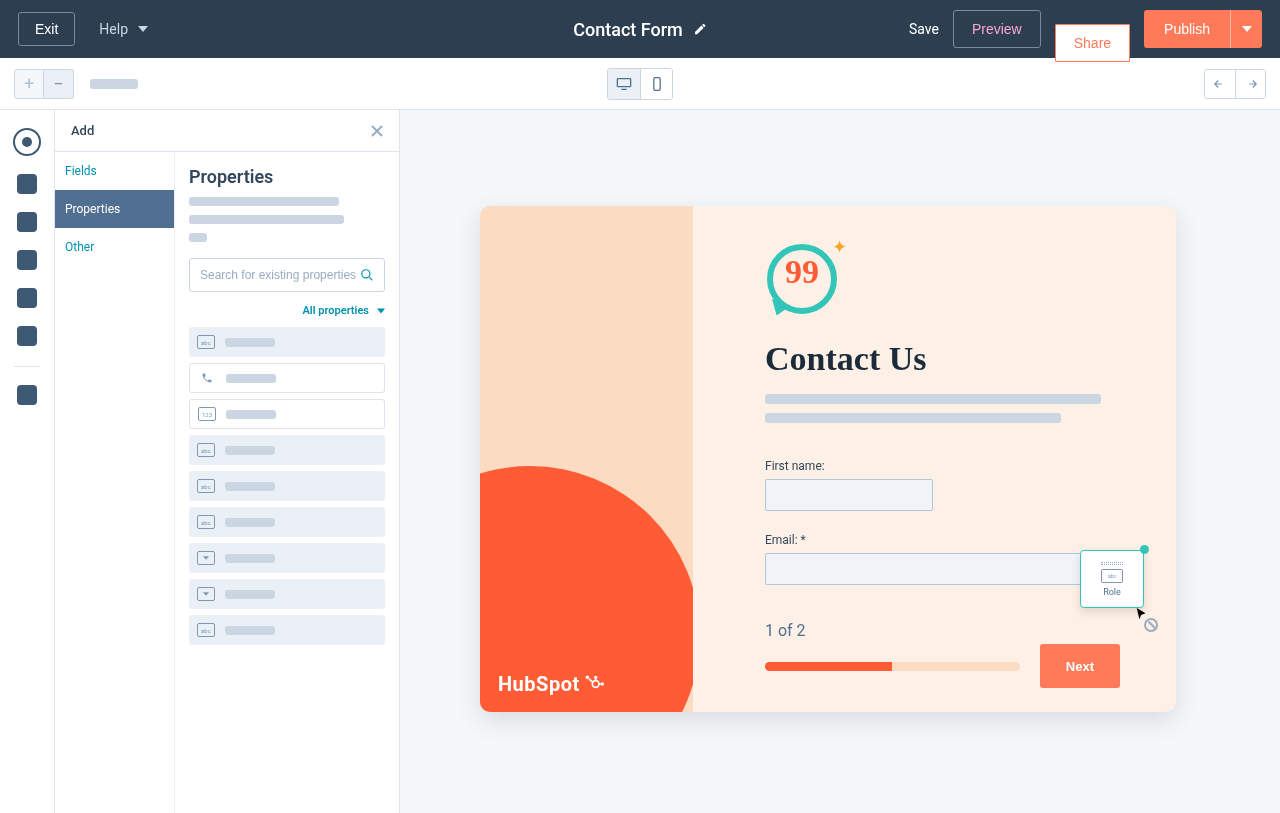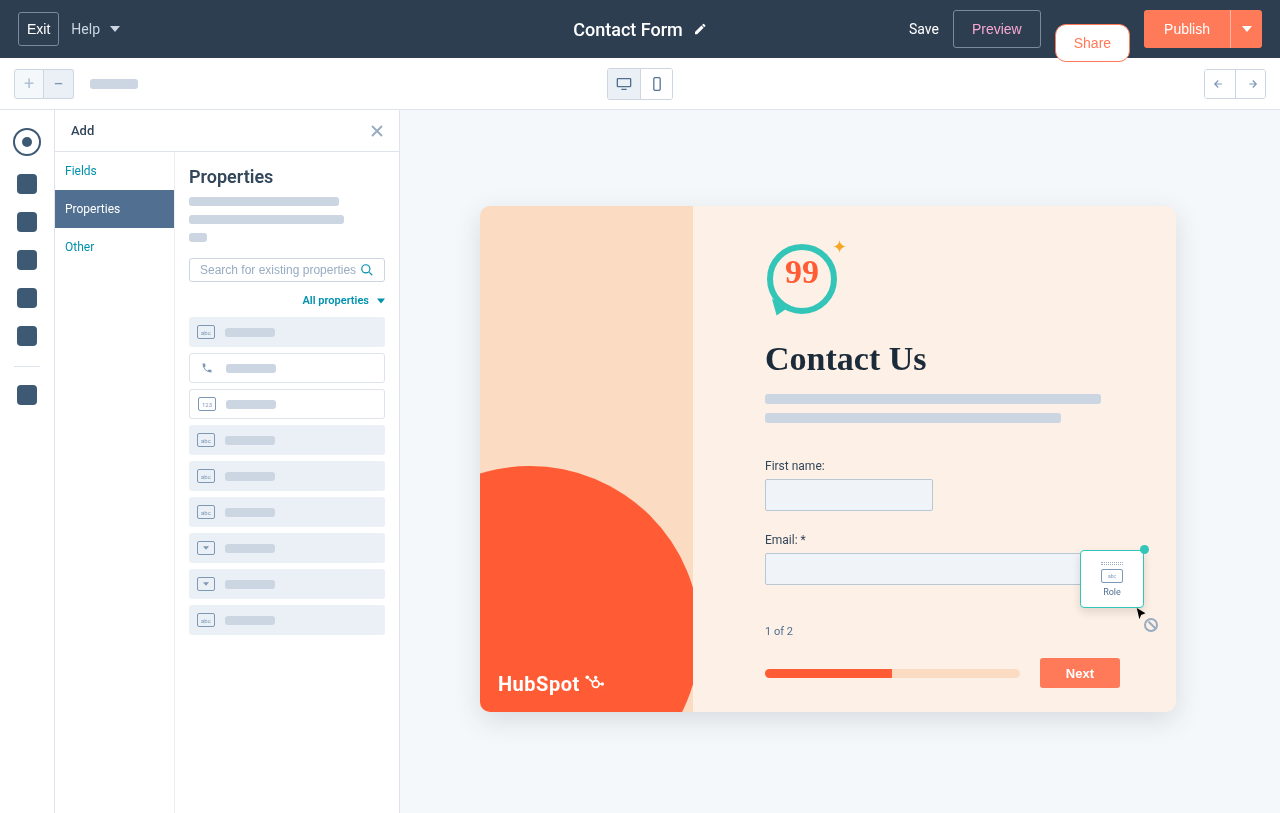--- a/index.html
+++ b/index.html
@@ -1,29 +1,29 @@
 <!DOCTYPE html>
 <html><head>
 <meta charset="utf-8">
 <style>
   * { box-sizing: border-box; margin: 0; padding: 0; }
   html, body { height: 100%; font-family: -apple-system, "Segoe UI", Roboto, Arial, sans-serif; color: #33475b; background: #fff; }
   body { width: 1280px; height: 813px; overflow: hidden; position: relative; }
 
   
   .topnav { height: 58px; background: #2d3e50; display: flex; align-items: center; padding: 0 18px; color: #fff; }
-  .exit-btn { height: 34px; padding: 0 8px; border: 1px solid #7b8a9b; border-radius: 3px; background: transparent; color: #fff; font-size: 14px; font-weight: 500; cursor: pointer; }
-  .help-wrap { display: flex; align-items: center; gap: 10px; margin-left: 12px; color: #cbd6e2; font-size: 14px; cursor: pointer; }
+  .exit-btn { height: 34px; padding: 0 16px; border: 1px solid #7b8a9b; border-radius: 3px; background: transparent; color: #fff; font-size: 14px; font-weight: 500; cursor: pointer; }
+  .help-wrap { display: flex; align-items: center; gap: 10px; margin-left: 24px; color: #cbd6e2; font-size: 14px; cursor: pointer; }
   .help-wrap svg { width: 10px; height: 10px; fill: #cbd6e2; }
   .title-wrap { position: absolute; left: 50%; transform: translateX(-50%); display: flex; align-items: center; gap: 10px; font-size: 18px; font-weight: 500; }
   .title-wrap svg { width: 14px; height: 14px; fill: #fff; }
   .top-right { margin-left: auto; display: flex; align-items: center; gap: 14px; }
   .save-link { color: #fff; font-size: 14px; cursor: pointer; }
   .btn-outline-white { height: 38px; padding: 4px 18px; border: 1px solid #7b8a9b; border-radius: 3px; background: transparent; color: #f9a8d4; font-size: 14px; font-weight: 500; cursor: pointer; }
-  .btn-share { height: 38px; padding: 0 18px; border: 1px solid #ff7a59; border-radius: 11px; background: #fff; color: #ff7a59; font-size: 14px; font-weight: 500; cursor: pointer; margin-top: 28px; }
+  .btn-share { height: 38px; padding: 0 18px; border: 1px solid #ff7a59; border-radius: 1px; background: #fff; color: #ff7a59; font-size: 14px; font-weight: 500; cursor: pointer; margin-top: 28px; }
   .publish-group { display: flex; }
   .btn-publish { height: 38px; padding: 0 20px; border-radius: 3px 0 0 3px; background: #ff7a59; color: #fff; border: none; font-size: 14px; font-weight: 500; cursor: pointer; }
   .btn-publish-caret { height: 38px; width: 32px; border-left: 1px solid rgba(255,255,255,.45); border-radius: 0 3px 3px 0; background: #ff7a59; display: flex; align-items: center; justify-content: center; cursor: pointer; }
   .btn-publish-caret svg { width: 10px; height: 10px; fill: #fff; }
 
   
   .toolbar { height: 52px; border-bottom: 1px solid #dfe3eb; display: flex; align-items: center; padding: 0 14px; gap: 10px; background: #fff; }
   .zoom-group { display: flex; }
   .zoom-btn { width: 30px; height: 30px; border: 1px solid #cbd6e2; background: #eaf0f6; color: #7c98b6; font-size: 18px; display: flex; align-items: center; justify-content: center; cursor: pointer; }
   .zoom-btn.disabled { color: #b0c1d4; background: #f5f8fa; }
@@ -52,21 +52,21 @@
   .panel { width: 345px; border-right: 1px solid #dfe3eb; display: flex; flex-direction: column; background: #fff; }
   .panel-header { height: 42px; border-bottom: 1px solid #dfe3eb; display: flex; align-items: center; justify-content: space-between; padding: 0 16px; font-size: 13px; font-weight: 500; }
   .panel-header svg { width: 12px; height: 12px; stroke: #99acc2; stroke-width: 2; fill: none; cursor: pointer; }
   .panel-body { flex: 1; display: flex; overflow: hidden; }
   .sidecats { width: 120px; background: #fff; border-right: 1px solid #eaf0f6; display: flex; flex-direction: column; font-size: 12px; }
   .sidecat { padding: 12px 10px; cursor: pointer; color: #0091ae; }
   .sidecat.active { background: #516f90; color: #fff; }
   .props-pane { flex: 1; padding: 14px 14px 14px 14px; overflow: auto; }
   .props-title { font-size: 18px; font-weight: 600; color: #33475b; margin-bottom: 10px; }
   .ph-line { height: 9px; border-radius: 3px; }
-  .search-box { margin-top: 16px; display: flex; align-items: center; border: 1px solid #cbd6e2; border-radius: 3px; height: 24px; padding: 0 10px; }
+  .search-box { margin-top: 16px; display: flex; align-items: center; border: 1px solid #cbd6e2; border-radius: 3px; height: 34px; padding: 0 10px; }
   .search-box input { flex: 1; border: none; outline: none; font-size: 12px; color: #33475b; background: transparent; }
   .search-box input::placeholder { color: #99acc2; }
   .search-box svg { width: 14px; height: 14px; stroke: #0091ae; stroke-width: 2; fill: none; }
   .all-props { text-align: right; margin-top: 12px; margin-bottom: 10px; font-size: 11px; font-weight: 600; color: #0091ae; display: flex; justify-content: flex-end; align-items: center; gap: 8px; cursor: pointer; }
   .all-props svg { width: 8px; height: 8px; fill: #0091ae; }
   .prop-list { display: flex; flex-direction: column; gap: 6px; }
   .prop-row { height: 30px; border-radius: 3px; background: #eaf0f6; display: flex; align-items: center; padding: 0 8px; gap: 10px; cursor: grab; }
   .prop-row.alt { background: #fff; border: 1px solid #dfe3eb; }
   .prop-icon { width: 18px; height: 14px; border: 1px solid #7c98b6; border-radius: 2px; display: flex; align-items: center; justify-content: center; font-size: 6px; color: #7c98b6; }
   .prop-icon.phone { border: none; }
@@ -96,25 +96,25 @@
   .email-row .fld-input { width: 100%; }
   .drag-card { position: absolute; right: 32px; top: 344px; width: 64px; height: 58px; background: #fff; border: 1px solid #33c6b8; border-radius: 4px; box-shadow: 0 4px 10px rgba(0,0,0,.12); display: flex; flex-direction: column; align-items: center; justify-content: center; gap: 4px; font-size: 9px; color: #516f90; z-index: 5; }
   .drag-card::before { content:""; position:absolute; top:-6px; right:-6px; width:9px; height:9px; border-radius:50%; background:#33c6b8; }
   .drag-card .grip { width: 22px; height: 3px; border-top: 1px dotted #99acc2; border-bottom: 1px dotted #99acc2; }
   .drag-card .mini { width: 22px; height: 14px; border: 1px solid #7c98b6; border-radius: 2px; display:flex;align-items:center;justify-content:center;font-size:5px;color:#7c98b6; }
   .cursor-arrow { position:absolute; right:27px; top:400px; z-index:6; }
   .cursor-arrow svg { width:14px; height:14px; fill:#000; }
   .cursor-no { position:absolute; right:18px; top:412px; width:14px; height:14px; border:2px solid #99acc2; border-radius:50%; z-index:6; }
   .cursor-no::after { content:""; position:absolute; left:1px; top:4px; width:10px; height:2px; background:#99acc2; transform:rotate(45deg); }
   .step-wrap { position: absolute; left: 285px; right: 56px; bottom: 24px; }
-  .step-text { font-size: 11px; color: #516f90; margin-bottom: 20px; }
+  .step-text { font-size: 16px; color: #516f90; margin-bottom: 4px; }
   .step-bar-wrap { display: flex; align-items: center; gap: 20px; }
   .step-bar { flex: 1; height: 9px; border-radius: 5px; background: #fbdbc1; position: relative; overflow: hidden; }
   .step-bar-fill { position: absolute; left: 0; top: 0; bottom: 0; width: 50%; background: #ff5c35; }
-  .next-btn { height: 30px; padding: 0 26px; background: #ff7a59; color: #fff; border: none; border-radius: 3px; font-size: 13px; font-weight: 600; cursor: pointer; }
+  .next-btn { height: 44px; padding: 0 26px; background: #ff7a59; color: #fff; border: none; border-radius: 3px; font-size: 13px; font-weight: 600; cursor: pointer; }
 </style>
 </head>
 <body>
 
 <div class="topnav">
   <button class="exit-btn">Exit</button>
   <div class="help-wrap">
     <span>Help</span>
     <svg viewBox="0 0 10 10">
         <path d="M0 2 L5 8 L10 2 Z"></path>

